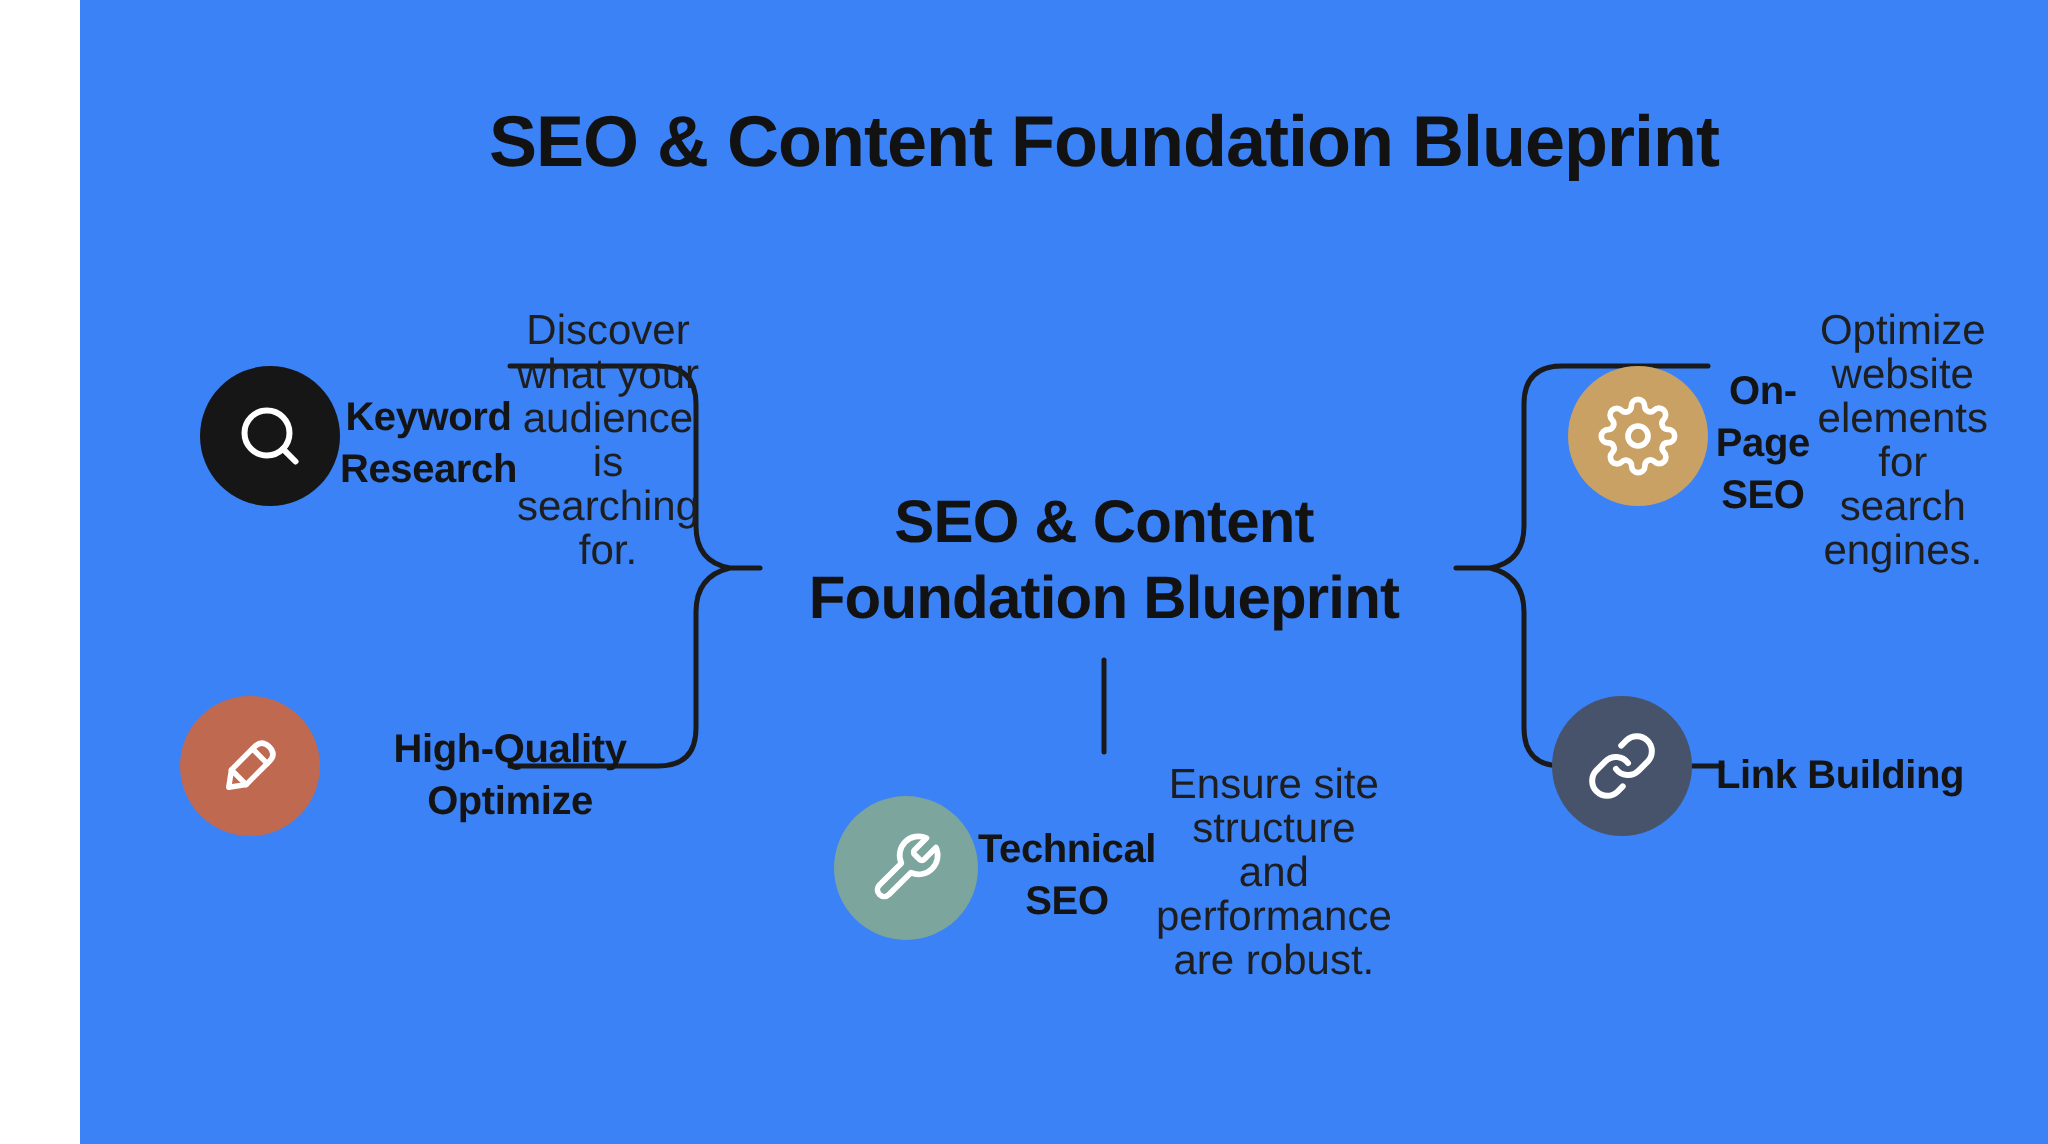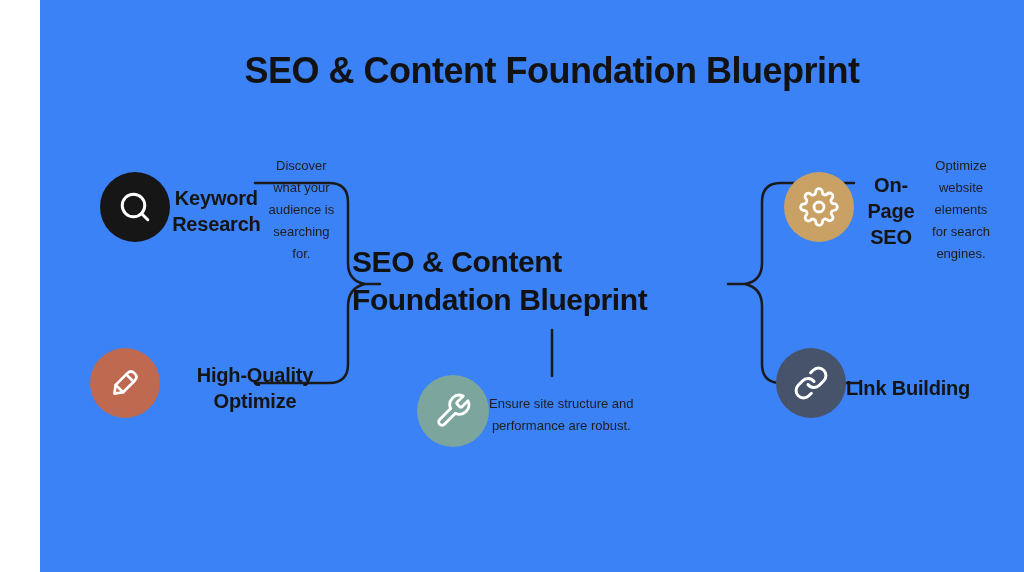--- a/index.html
+++ b/index.html
@@ -34,20 +34,21 @@
     width: 1024px;
     height: 572px;
     pointer-events: none;
     z-index: 0;
   }
   .center-label {
     position: absolute;
     top: 243px;
     left: 312px;
     width: 400px;
+    text-align: center;
     font-size: 30px;
     font-weight: 800;
     line-height: 38px;
     letter-spacing: -0.4px;
     color: #121212;
     white-space: pre-line;
     z-index: 1;
   }
   .node {
     position: absolute;
@@ -70,31 +71,31 @@
   .node .node-title {
     margin-top: 9px;
     font-size: 20px;
     font-weight: 800;
     letter-spacing: -0.2px;
     color: #141414;
     line-height: 26px;
   }
   .node .node-desc {
     margin-top: 7px;
-    font-size: 13px;
+    font-size: 21px;
     font-weight: 400;
     color: #1e1e1e;
     line-height: 22px;
     white-space: pre-line;
   }
   
   #node-keyword-research   { left: 60px;  top: 148px; width: 240px; }
   #node-high-quality       { left: 50px;  top: 348px; width: 260px; }
   #node-on-page-seo        { left: 744px; top: 148px; width: 210px; }
-  #node-link-building      { left: 736px; top: 348px; width: 240px; }
+  #node-link-building      { left: 736px; top: 348px; width: 240px; gap: 12px; }
   #node-technical-seo      { left: 377px; top: 375px; width: 270px; }
 </style>
 </head>
 <body>
 
 <div class="canvas">
 
   <h1 class="main-title">SEO &amp; Content Foundation Blueprint</h1>
 
   <svg class="connector-layer" viewBox="0 0 1024 572" fill="none" stroke-width="2.5" stroke-linecap="round" stroke-linejoin="round">
@@ -153,17 +154,18 @@
     </div>
     <div class="node-title">Link Building</div>
   </div>
 
   <div class="node" id="node-technical-seo">
     <div class="circle big" style="background: rgb(123, 165, 157);">
       <svg width="38" height="38" viewBox="0 0 24 24" fill="none" stroke-width="1.8" stroke-linecap="round" stroke-linejoin="round" stroke="#ffffff">
         <path d="M14.7 6.3a1 1 0 0 0 0 1.4l1.6 1.6a1 1 0 0 0 1.4 0l3.77-3.77a6 6 0 0 1-7.94 7.94l-6.91 6.91a2.12 2.12 0 0 1-3-3l6.91-6.91a6 6 0 0 1 7.94-7.94l-3.76 3.76z"></path>
       </svg>
     </div>
+    <div class="node-title">Technical SEO</div>
     <div class="node-desc">Ensure site structure and
 performance are robust.</div>
   </div>
 
 </div>
 
 </body></html>

